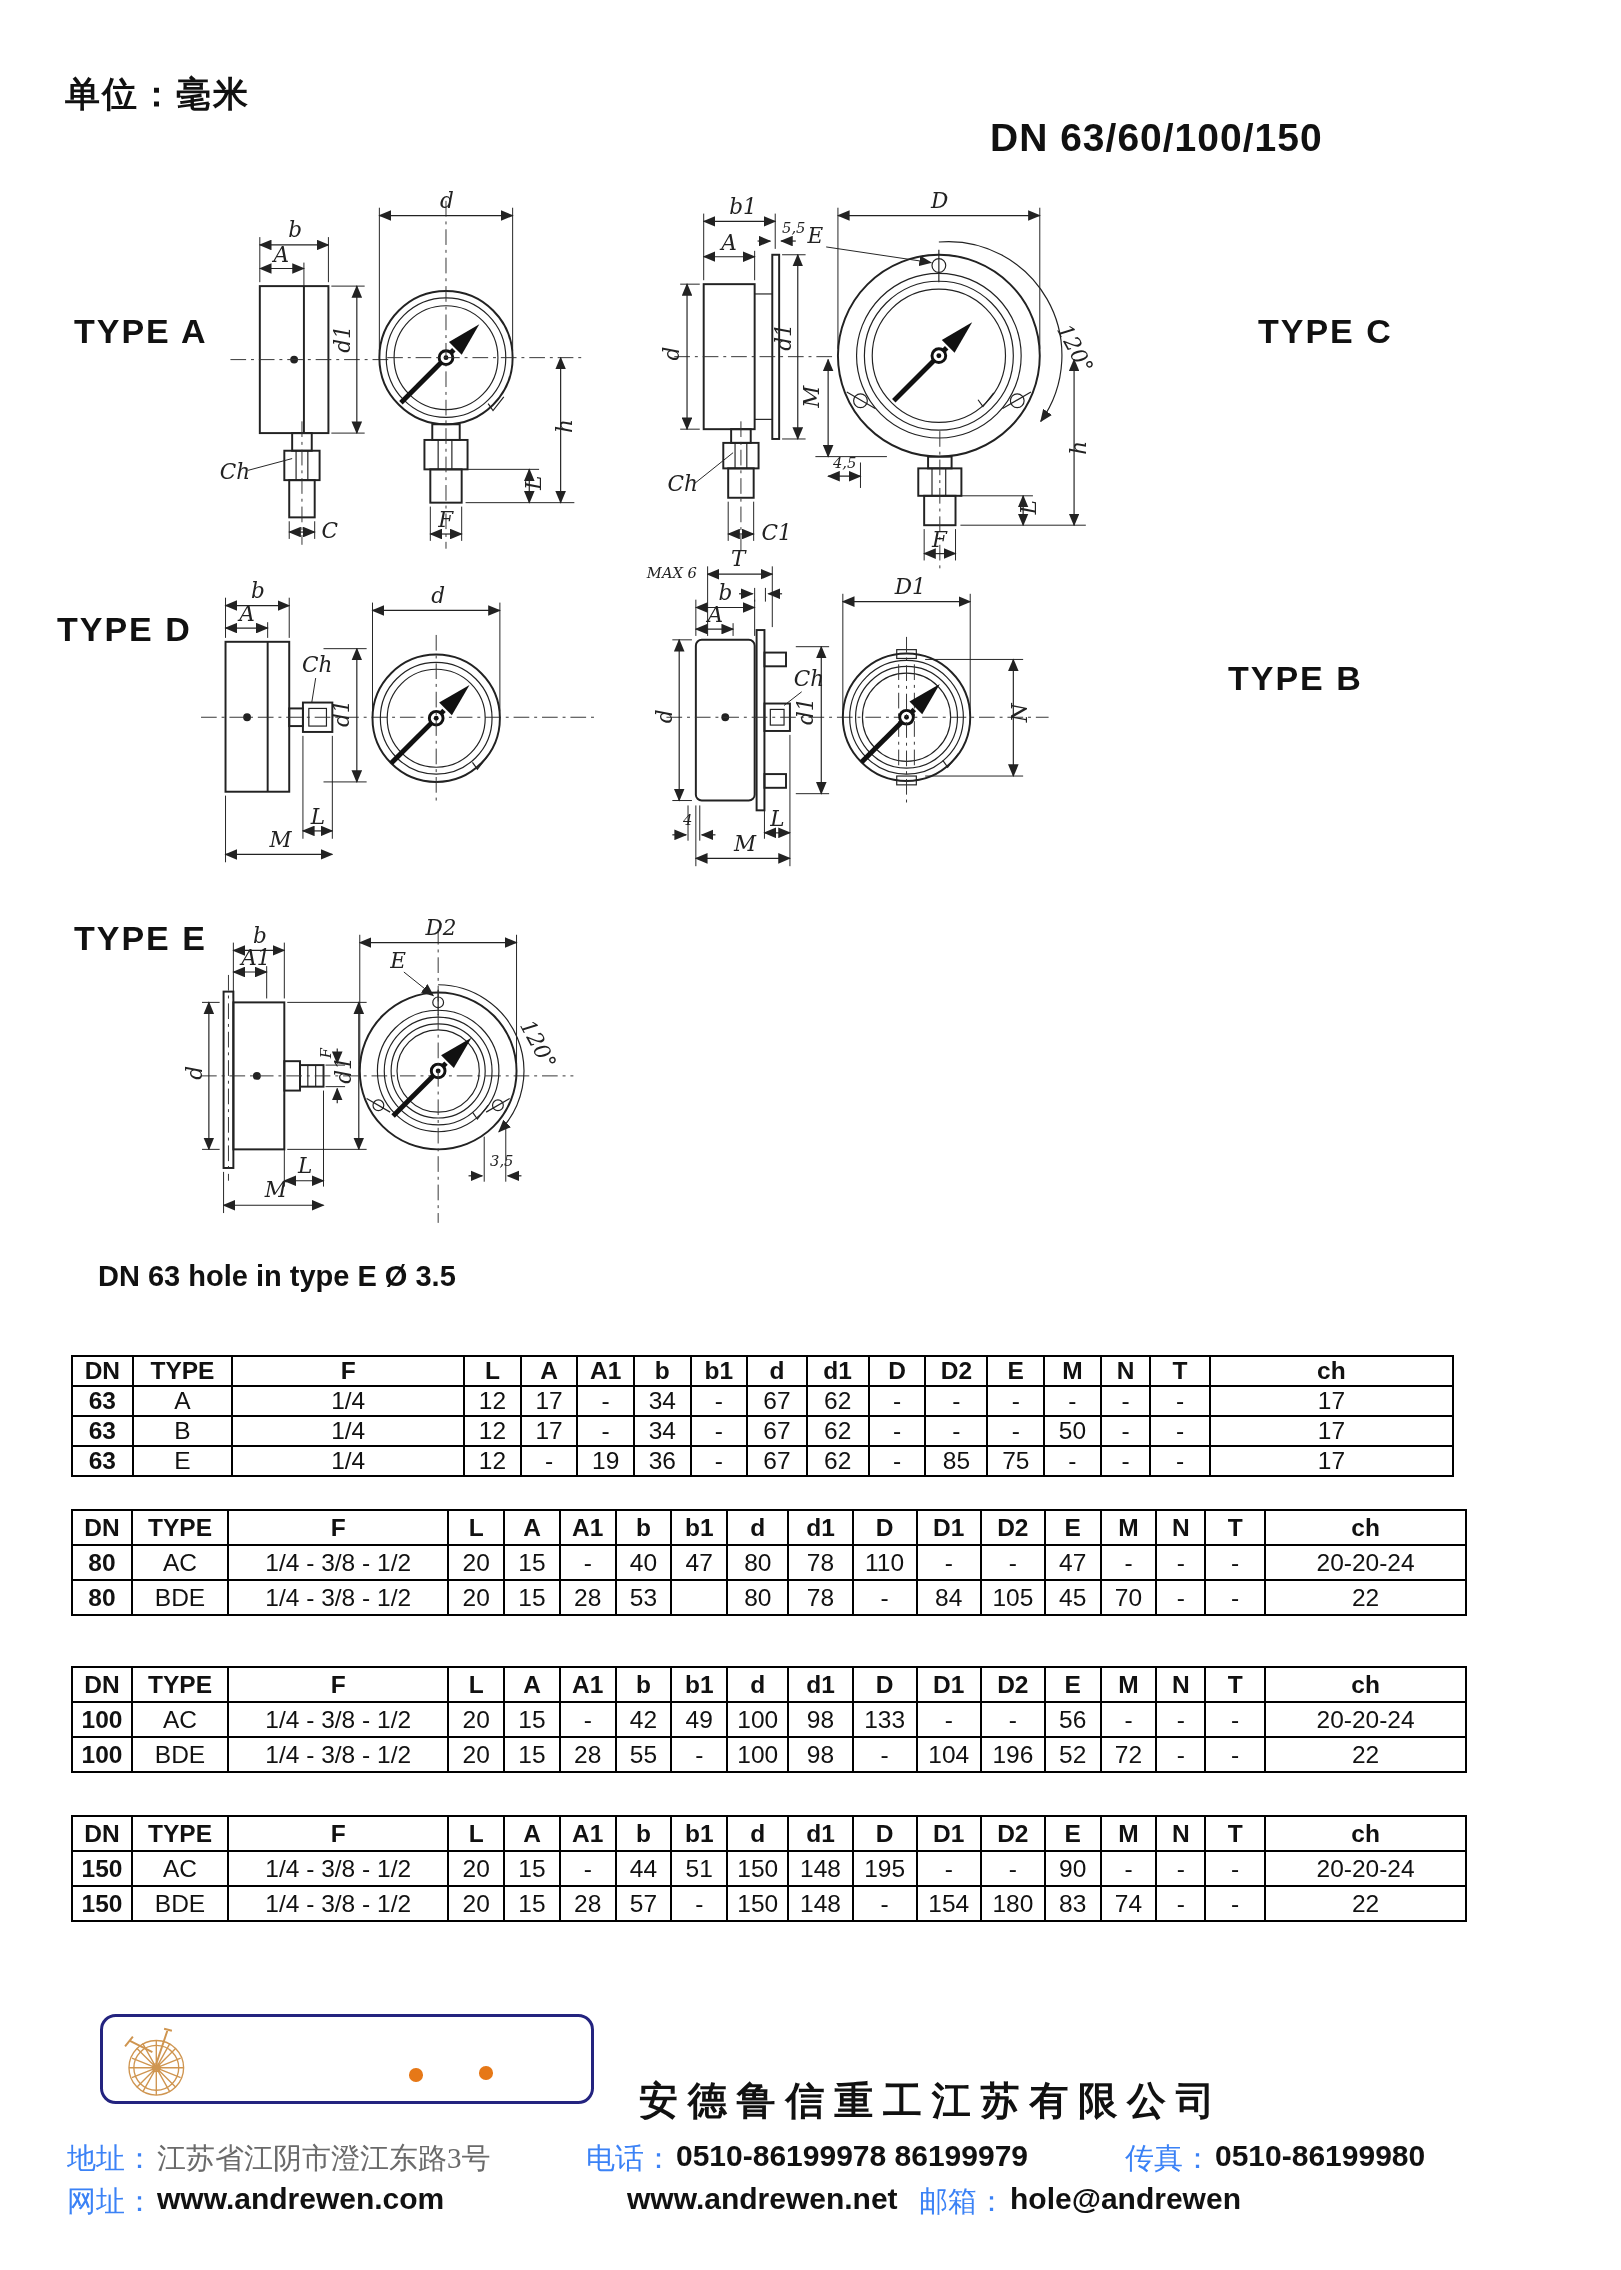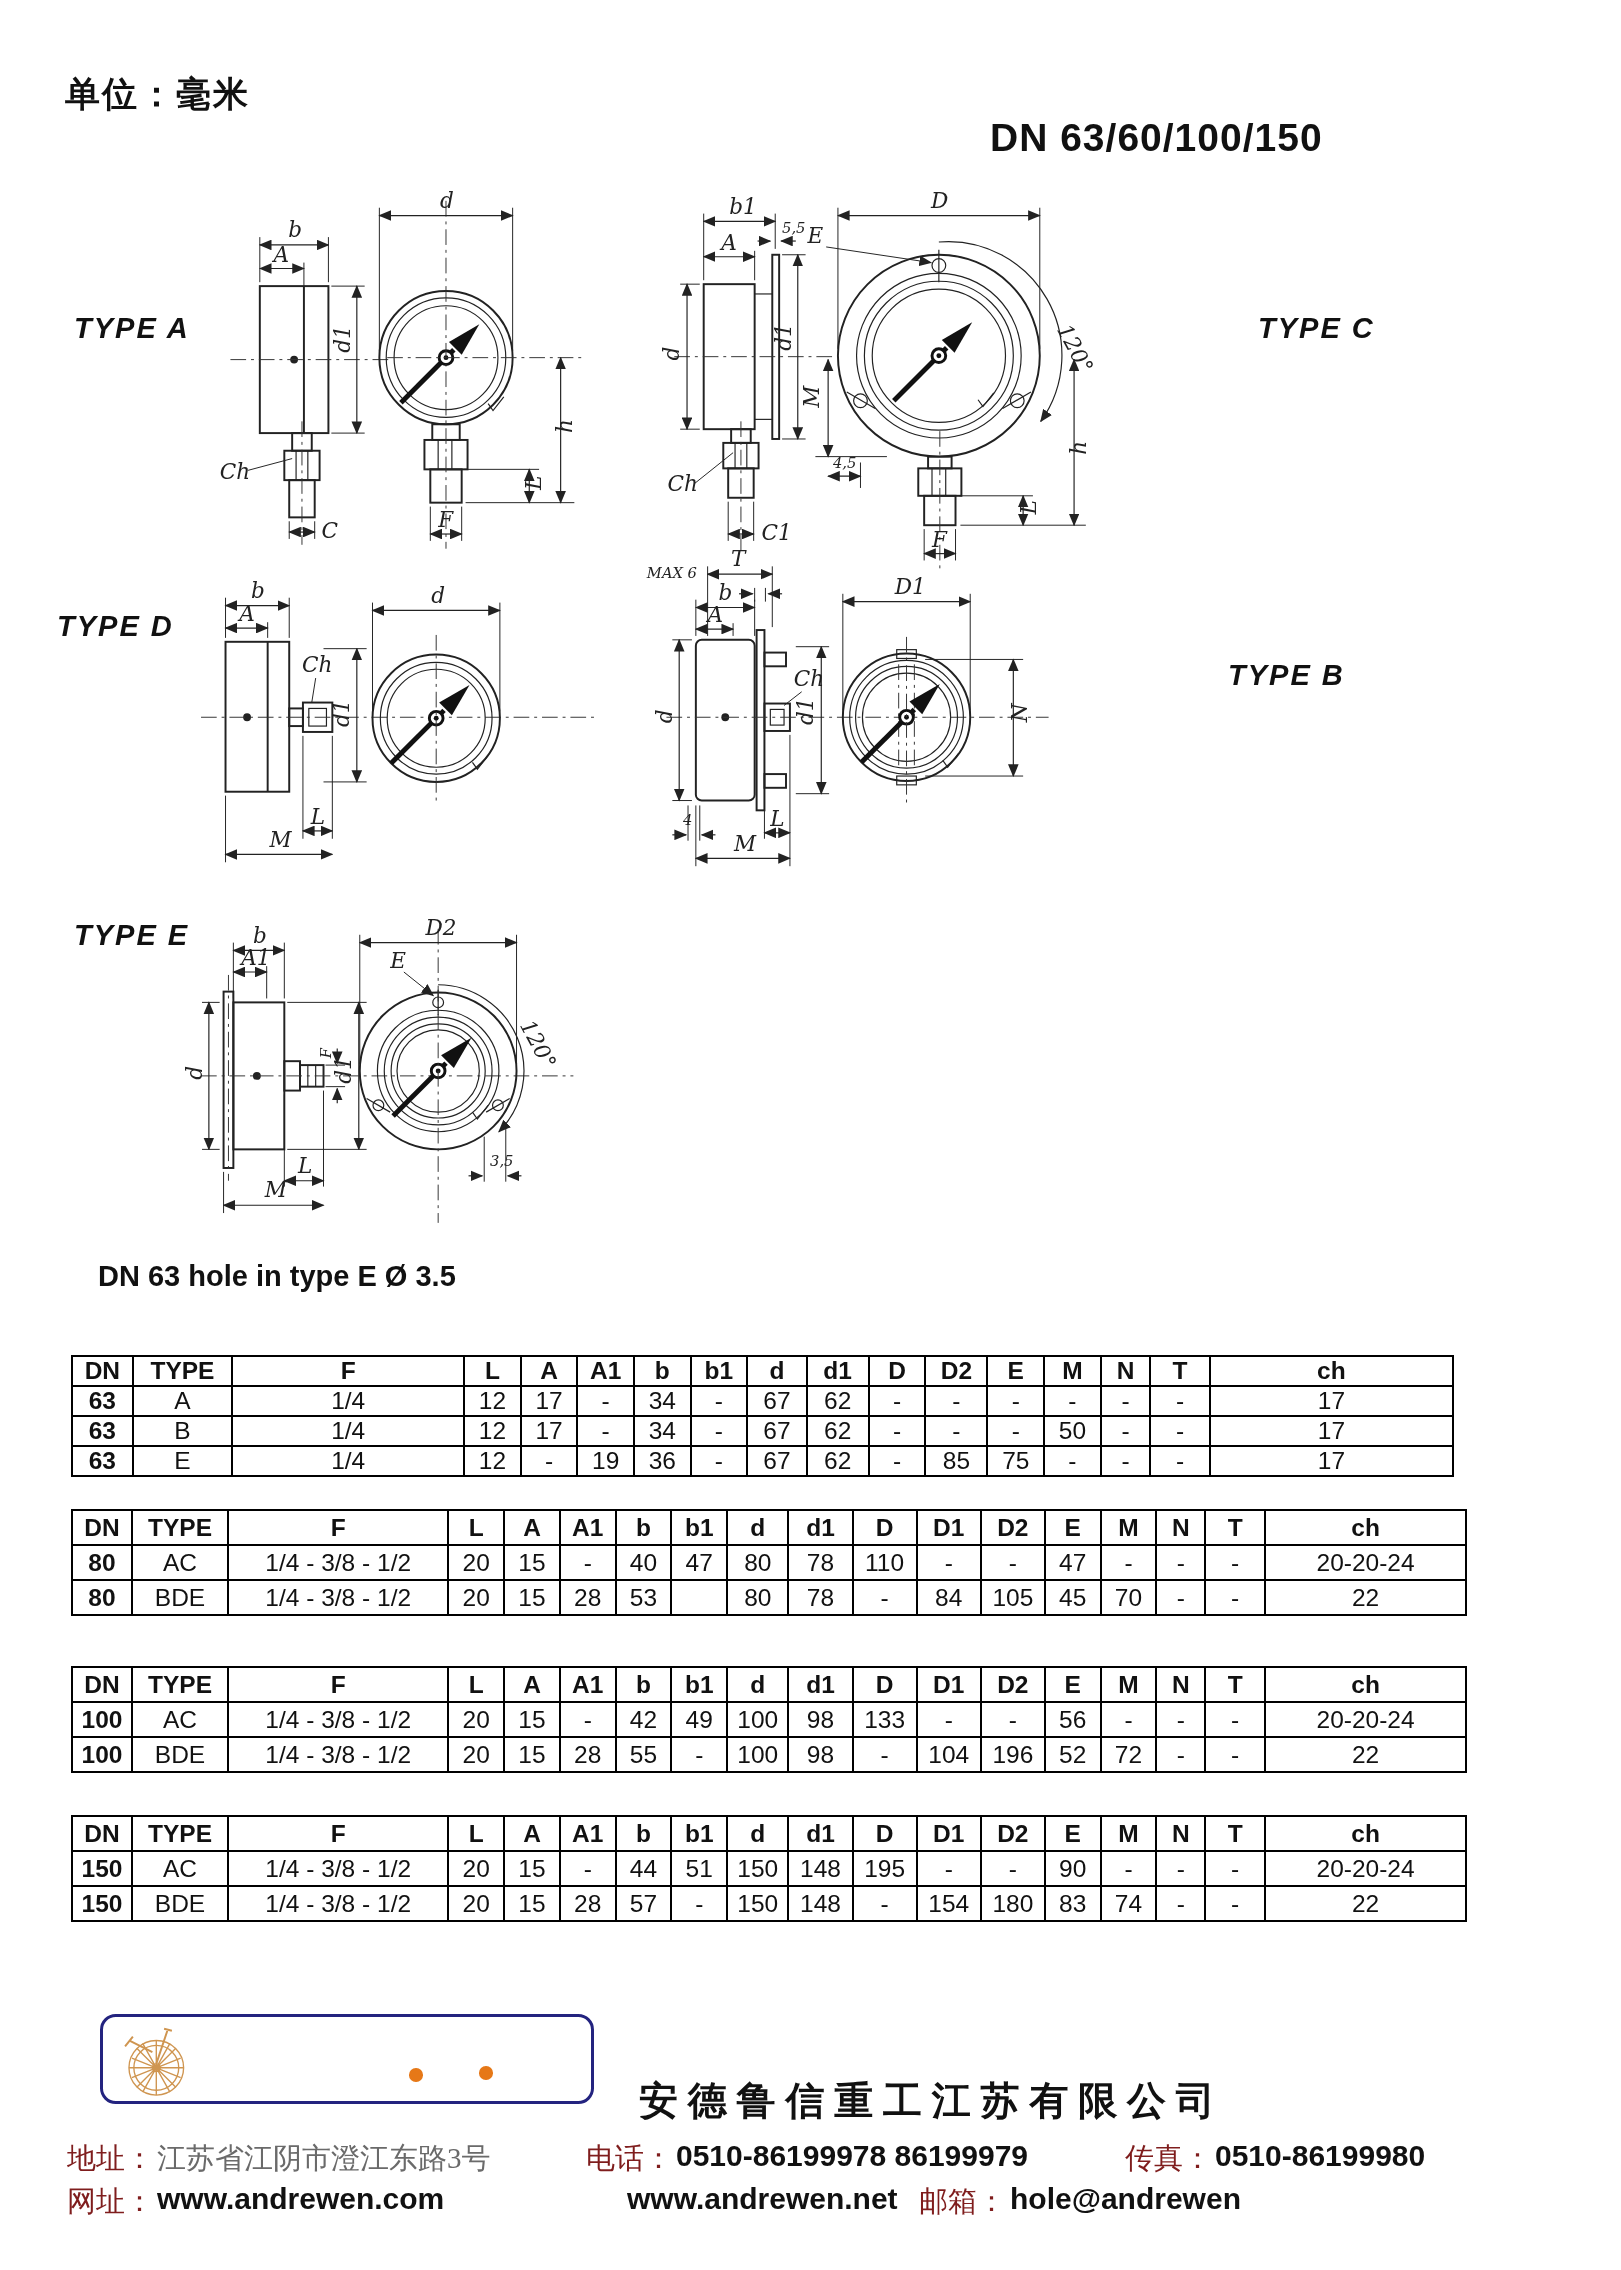--- a/index.html
+++ b/index.html
@@ -1,20 +1,20 @@
 <!DOCTYPE html>
 <html><head>
 <meta charset="utf-8">
 <style>
   html,body{margin:0;padding:0;}
   body{width:1621px;height:2270px;position:relative;background:#fff;font-family:"Liberation Sans",sans-serif;color:#111;overflow:hidden;}
   .abs{position:absolute;}
   .unit-label{left:65px;top:71px;font-size:35px;font-weight:bold;font-family:"Liberation Serif",serif;letter-spacing:2px;}
   .doc-title{left:990px;top:116px;font-size:39px;font-weight:bold;letter-spacing:1px;}
-  .typelabel{font-weight:bold;font-size:29px;letter-spacing:2px;font-style:italic;}
+  .typelabel{font-weight:bold;font-size:34px;letter-spacing:2px;}
   .note{left:98px;top:1260px;font-size:29px;font-weight:bold;}
   
   svg.draw{position:absolute;left:0;top:0;}
   svg.draw text{font-family:"DejaVu Serif",serif;font-style:italic;fill:#222;}
   .lbl{font-size:22px;}
   .lbls{font-size:15px;}
   .obj{stroke:#222;stroke-width:2;fill:none;}
   .thin{stroke:#222;stroke-width:1.2;fill:none;}
   .dim{stroke:#222;stroke-width:1.2;fill:none;}
   .ext{stroke:#222;stroke-width:1;fill:none;}
@@ -24,21 +24,21 @@
   table.dims{border-collapse:collapse;table-layout:fixed;width:100%;font-size:24.5px;text-align:center;border:2.9px solid #000;}
   table.dims th,table.dims td{border:2px solid #000;padding:0;white-space:nowrap;overflow:hidden;}
   table.dims th{font-weight:bold;font-size:24.5px;}
   table.dims td.dn{font-weight:bold;}
   .t1 tr{height:30px;} .t2 tr{height:35px;}
   
   .logo-box{left:100px;top:2014px;width:488px;height:84px;border:3.9px solid #23237f;border-radius:15.7px;}
   .logo-text{position:absolute;left:139px;top:7.8px;font-size:57px;font-weight:bold;color:#23237f;letter-spacing:8.8px;font-family:"Liberation Sans",sans-serif;}
   .logo-dot{position:absolute;width:13.7px;height:13.7px;border-radius:50%;background:#e67817;}
   .company-name{left:639px;top:2074px;width:667px;font-size:39px;letter-spacing:9.8px;font-family:"Liberation Serif",serif;font-weight:bold;}
-  .ct-label{color:#7f1d1d;font-size:29px;font-family:"Liberation Serif",serif;}
+  .ct-label{color:#3b82f6;font-size:29px;font-family:"Liberation Serif",serif;}
   .ct-cn{color:#6a6a6a;font-size:29px;font-family:"Liberation Serif",serif;}
   .ct-val{color:#111;font-size:30px;font-weight:bold;}
 </style>
 </head>
 <body>
 
 <div class="abs unit-label">单位：毫米</div>
 <div class="abs doc-title">DN 63/60/100/150</div>
 
 <div class="abs typelabel" style="left:74px;top:312px;">TYPE A</div>

